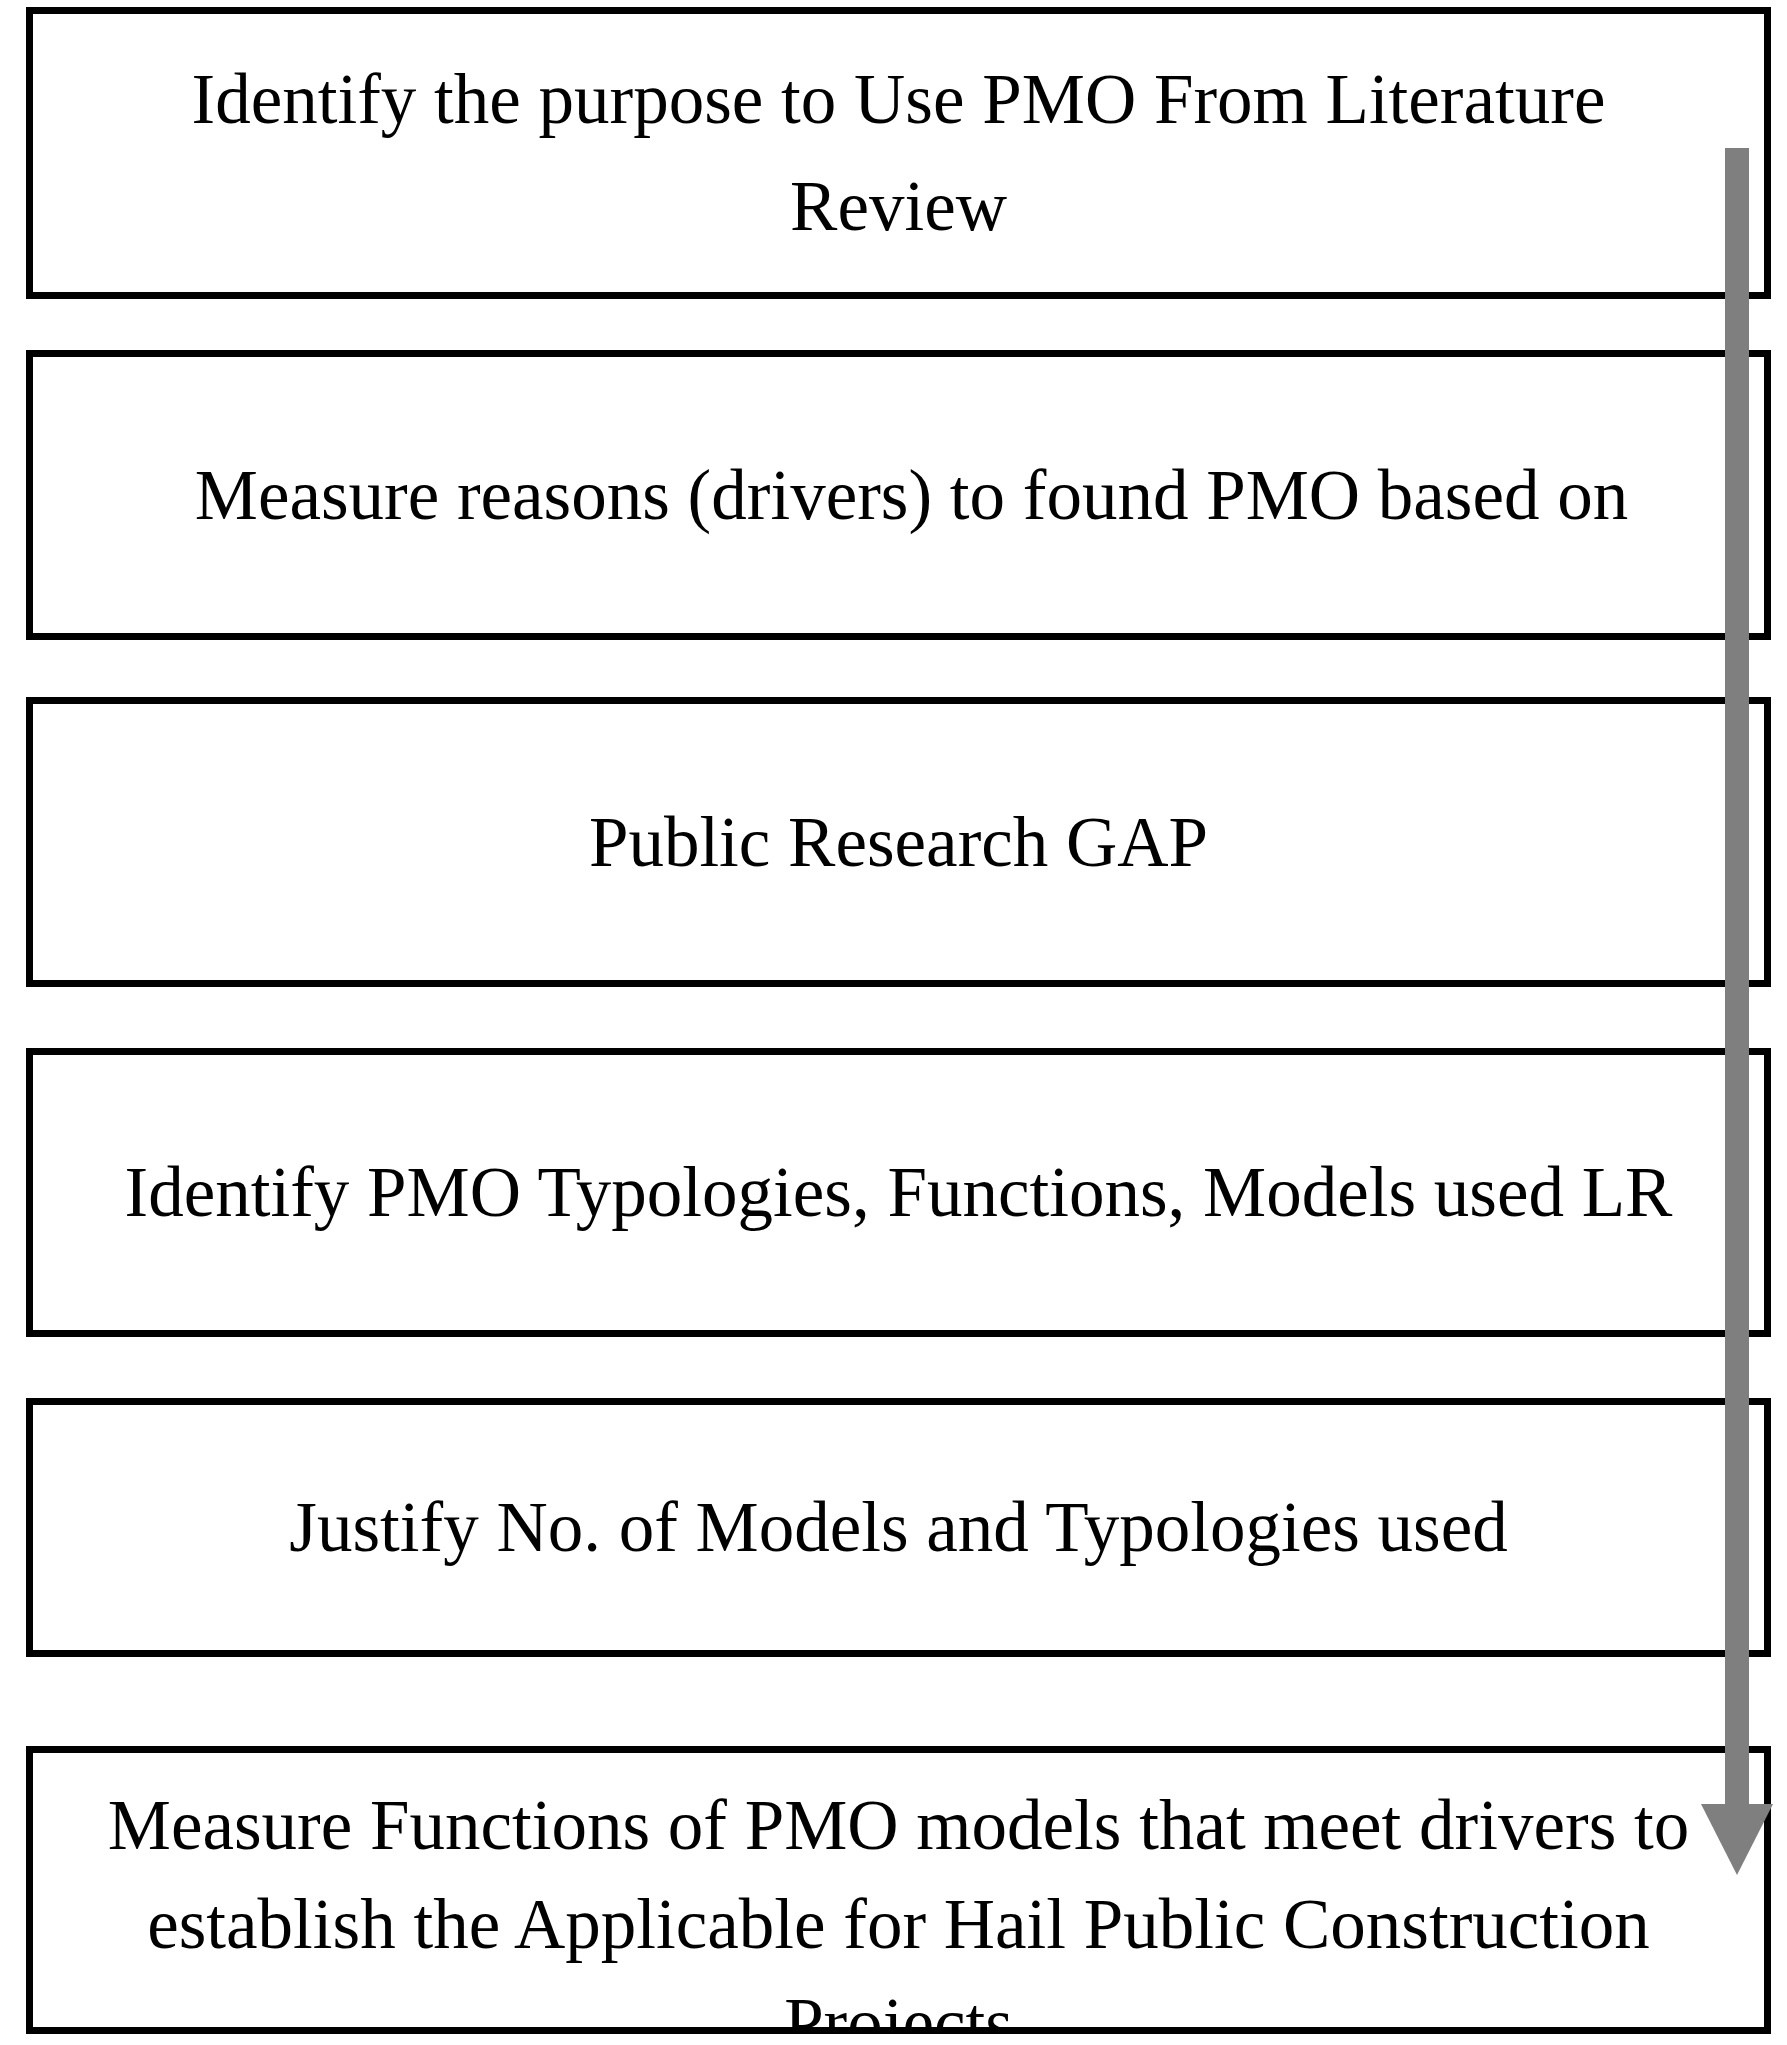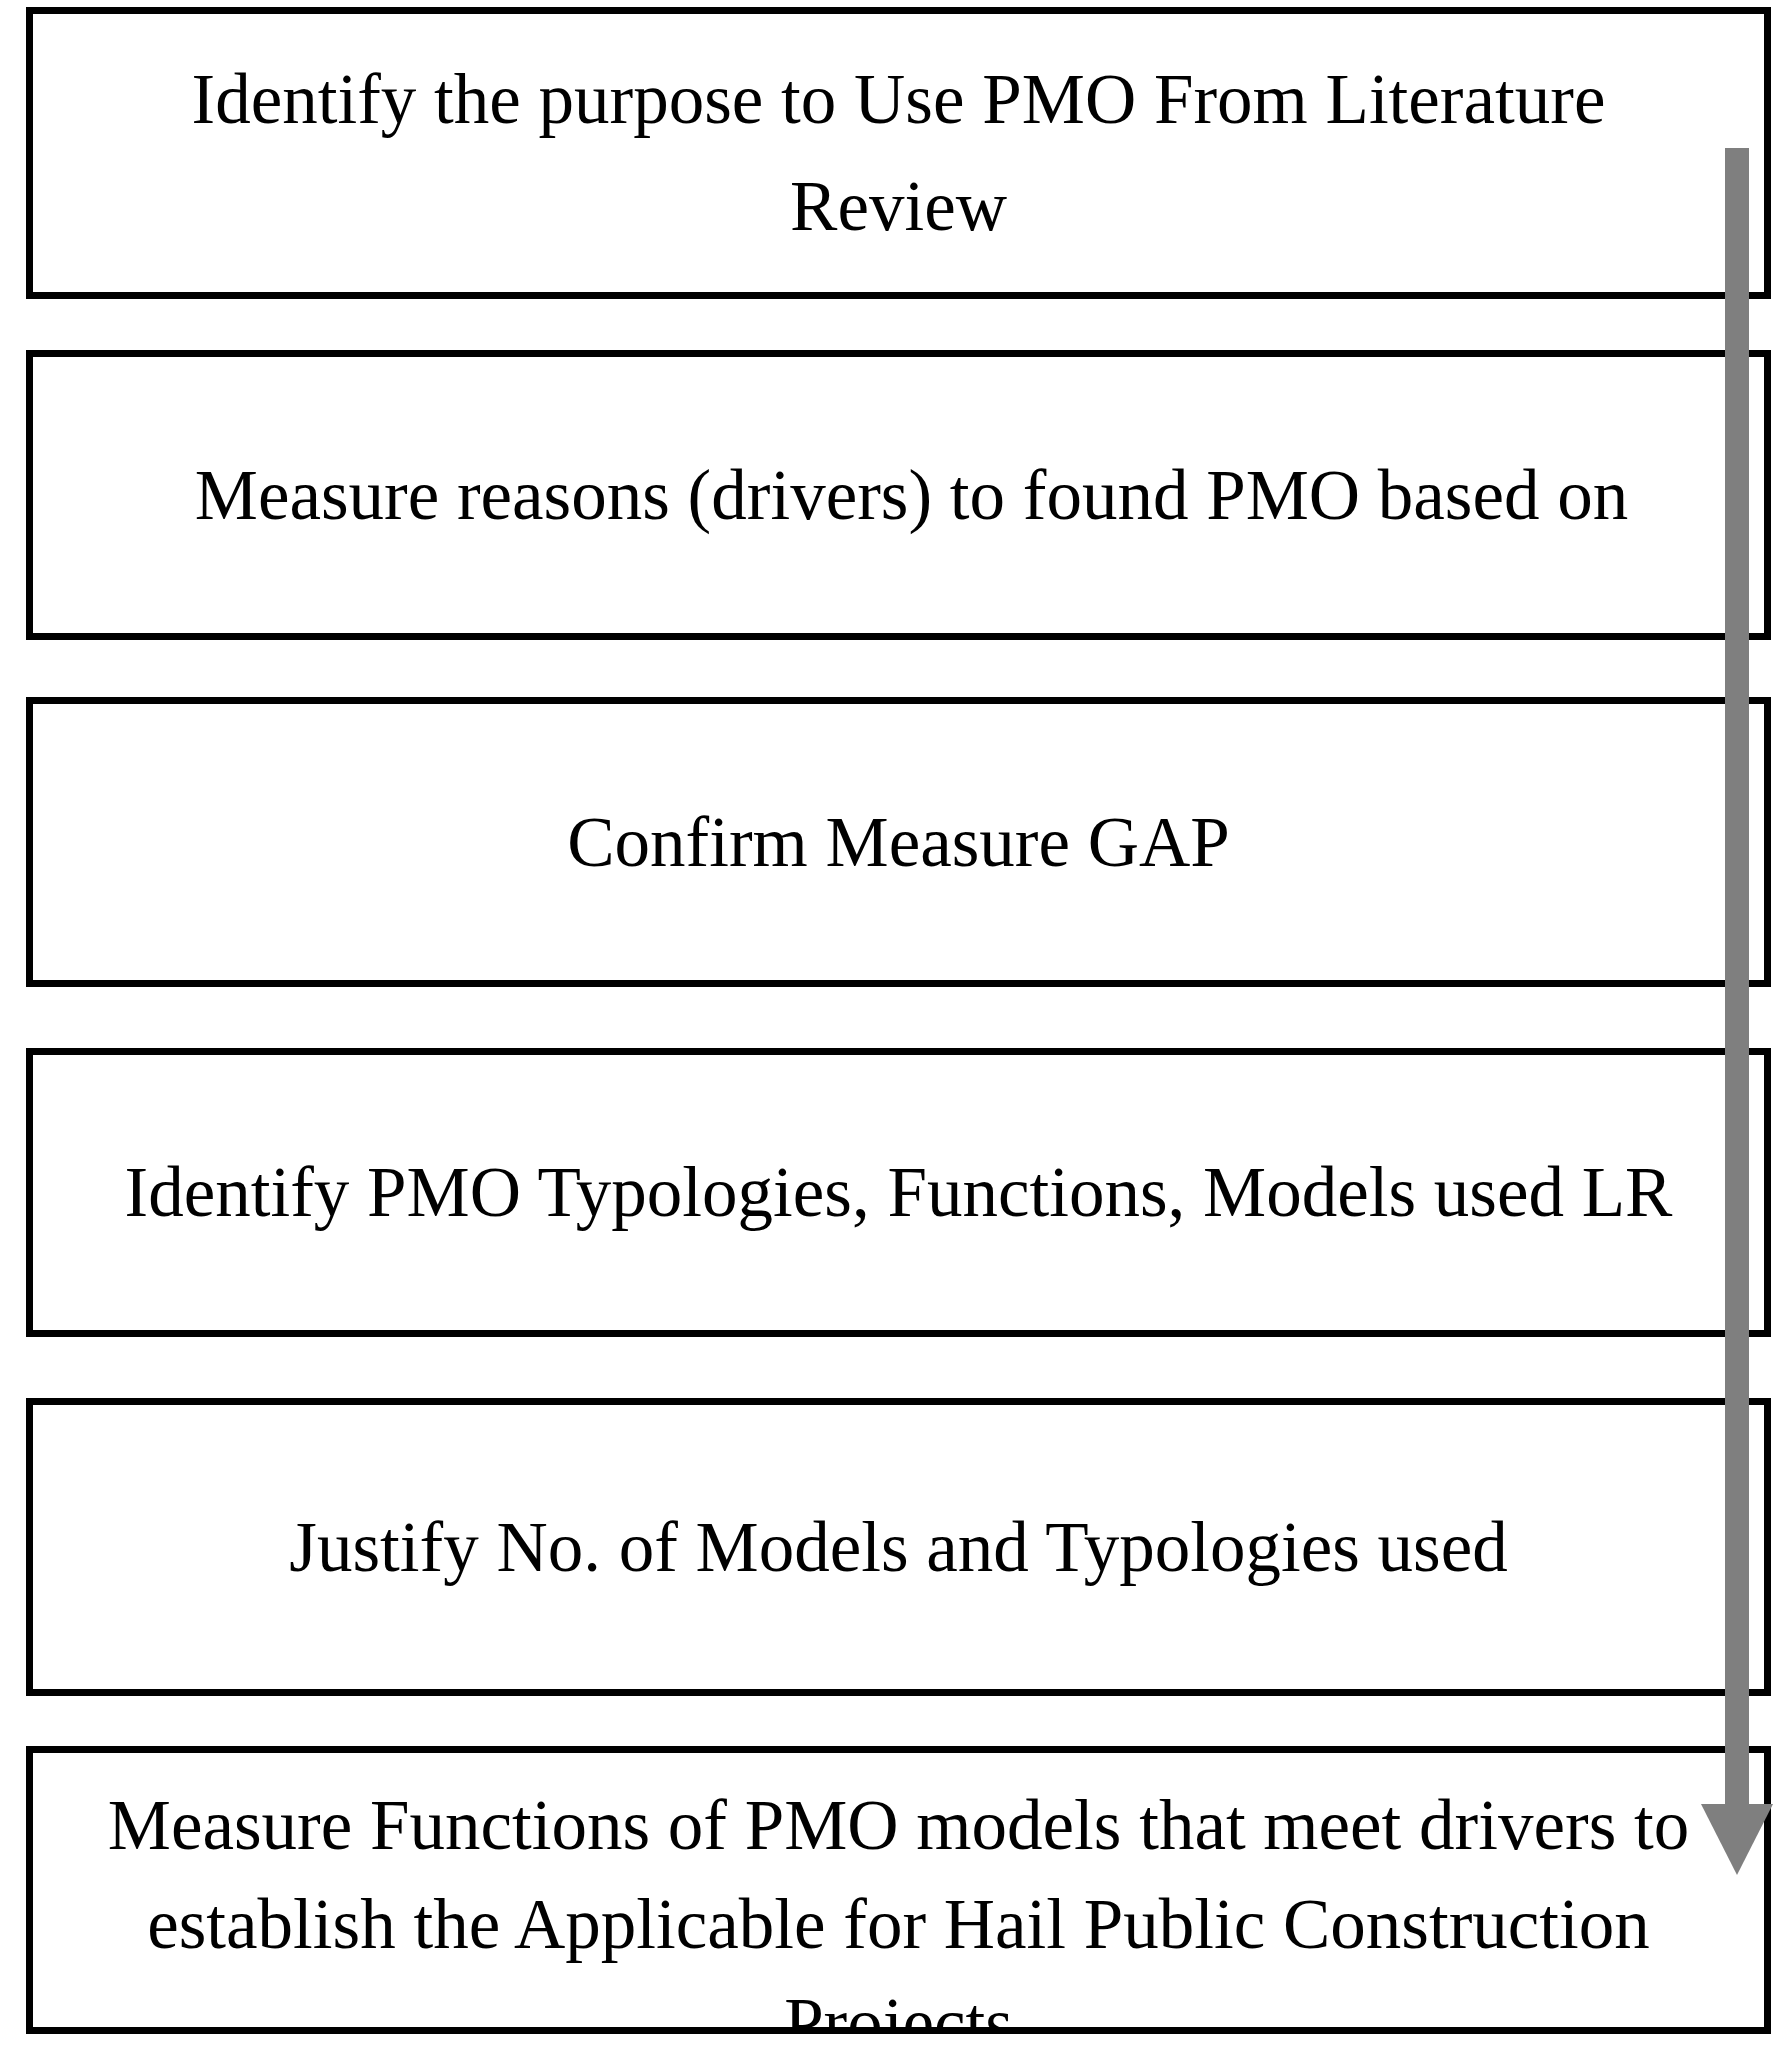--- a/index.html
+++ b/index.html
@@ -31,21 +31,21 @@
     line-height: 107px;
     z-index: 1;
   }
   .flow-box .line {
     white-space: nowrap;
   }
   .b1 { top: 7px;   height: 292px; }
   .b2 { top: 350px;  height: 290px; padding-left: 26px; }
   .b3 { top: 697px;  height: 290px; }
   .b4 { top: 1048px; height: 289px; }
-  .b5 { top: 1398px; height: 298px; }
+  .b5 { top: 1398px; height: 259px; }
   .b6 {
     top: 1746px;
     height: 288px;
     justify-content: flex-start;
     padding-top: 23px;
     line-height: 99px;
     overflow: hidden;
   }
   .arrow-shaft {
     position: absolute;
@@ -76,21 +76,21 @@
   <div class="flow-box b1">
     <div class="line">Identify the purpose to Use PMO From Literature</div>
     <div class="line">Review</div>
   </div>
 
   <div class="flow-box b2">
     <div class="line">Measure reasons (drivers) to found PMO based on</div>
   </div>
 
   <div class="flow-box b3">
-    <div class="line">Confirm Measure GAP</div>
+    <div class="line">Public Research GAP</div>
   </div>
 
   <div class="flow-box b4">
     <div class="line">Identify PMO Typologies, Functions, Models used LR</div>
   </div>
 
   <div class="flow-box b5">
     <div class="line">Justify No. of Models and Typologies used</div>
   </div>
 

